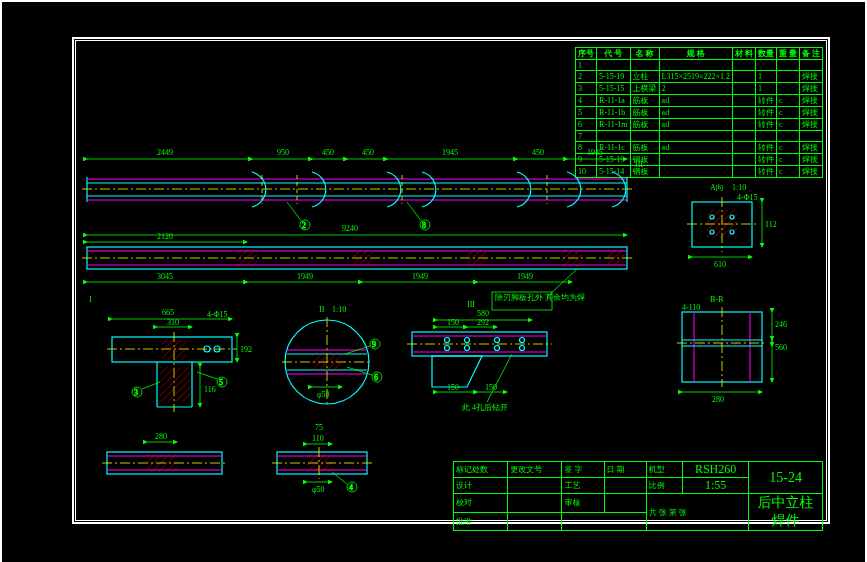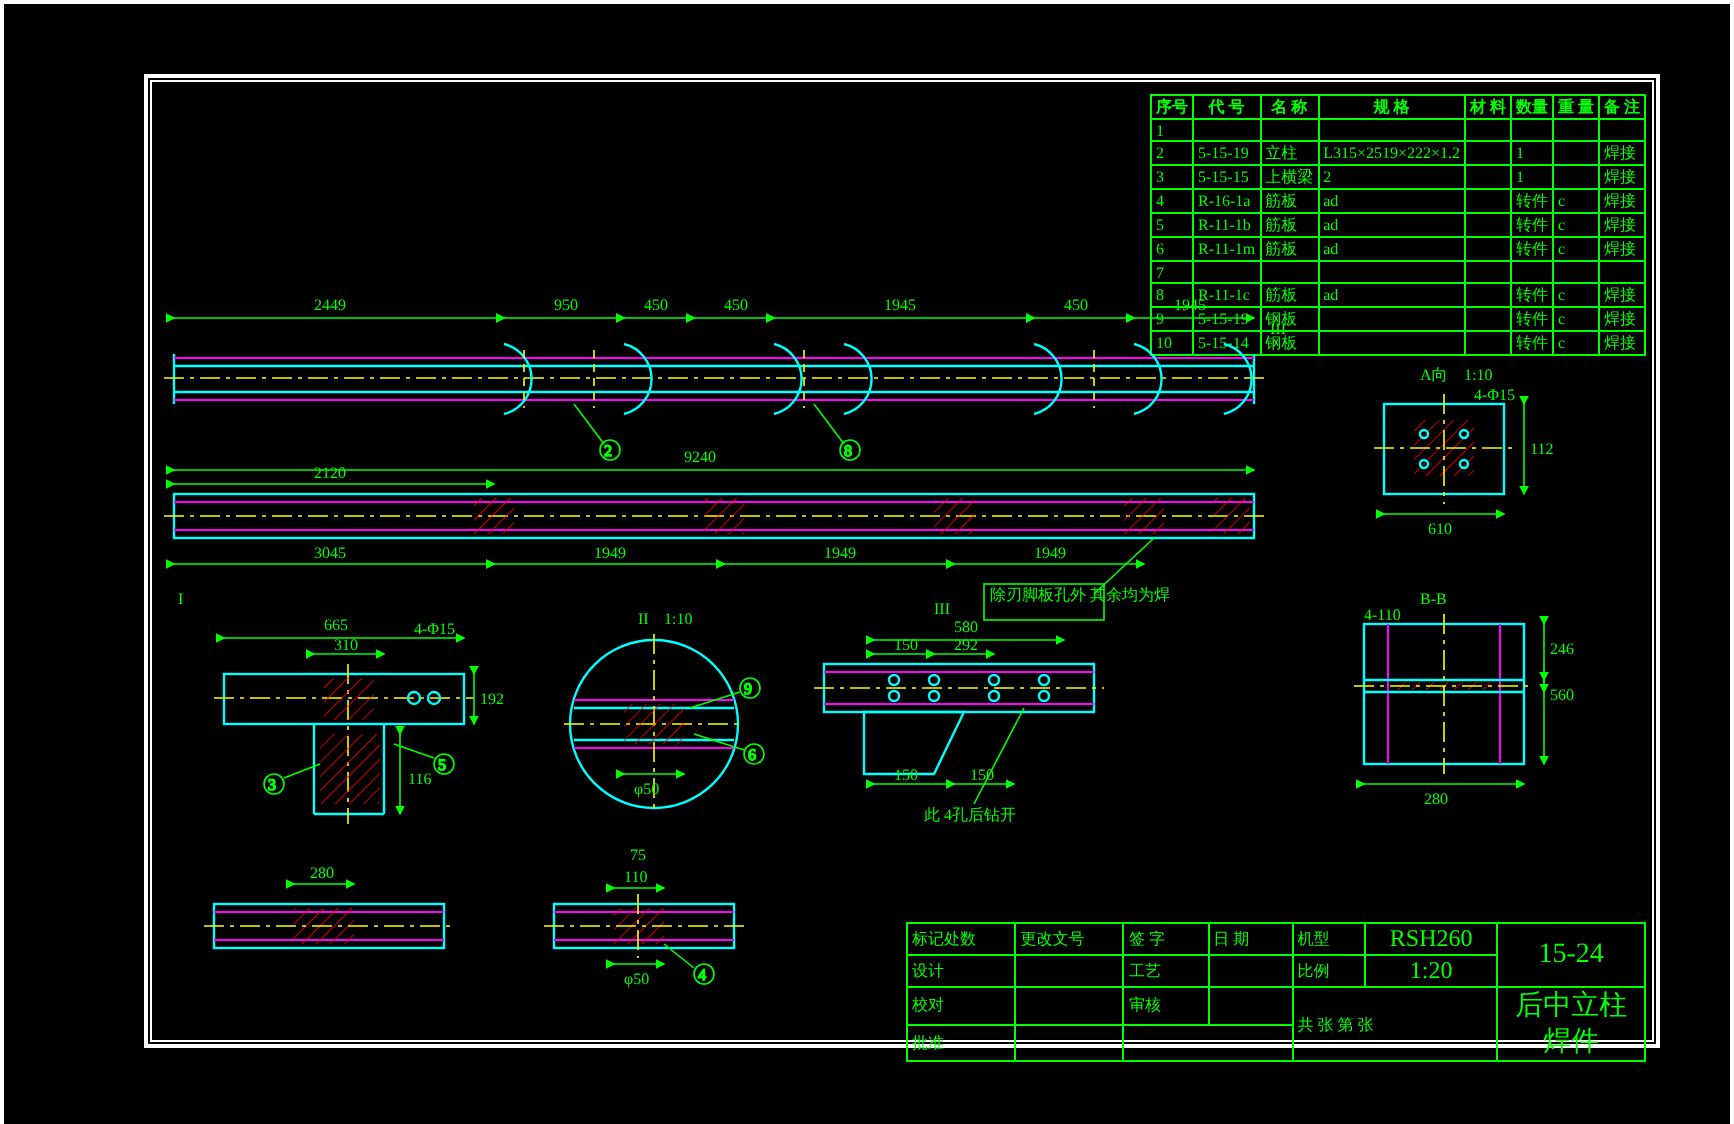--- a/index.html
+++ b/index.html
@@ -66,21 +66,21 @@
           <td>5-15-15</td>
           <td>上横梁</td>
           <td> 2</td>
           <td> </td>
           <td>1</td>
           <td></td>
           <td> 焊接</td>
         </tr>
         <tr>
           <td>4</td>
-          <td>R-16-1a</td>
+          <td>R-11-1a</td>
           <td>筋板</td>
           <td> ad</td>
           <td> </td>
           <td>转件</td>
           <td>c</td>
           <td>焊接</td>
         </tr>
         <tr>
           <td>5</td>
           <td>R-11-1b</td>
@@ -155,21 +155,21 @@
 <td style="width:25px">机型</td>
 <td style="width:50px;font-size:12px;text-align:center">RSH260</td>
 <td rowspan="2" class="big" style="width:20%">15-24</td>
 </tr>
 <tr>
 <td>设计</td>
             <td></td>
 <td>工艺</td>
             <td></td>
 <td>比例</td>
-<td style="font-size:12px;text-align:center">1:20</td>
+<td style="font-size:12px;text-align:center">1:55</td>
 </tr>
 <tr>
 <td>校对</td>
             <td></td>
 <td>审核</td>
             <td></td>
 <td colspan="2" rowspan="2" style="text-align:left">共  张  第  张</td>
 <td rowspan="2" class="big">后中立柱焊件</td>
 </tr>
 <tr>

